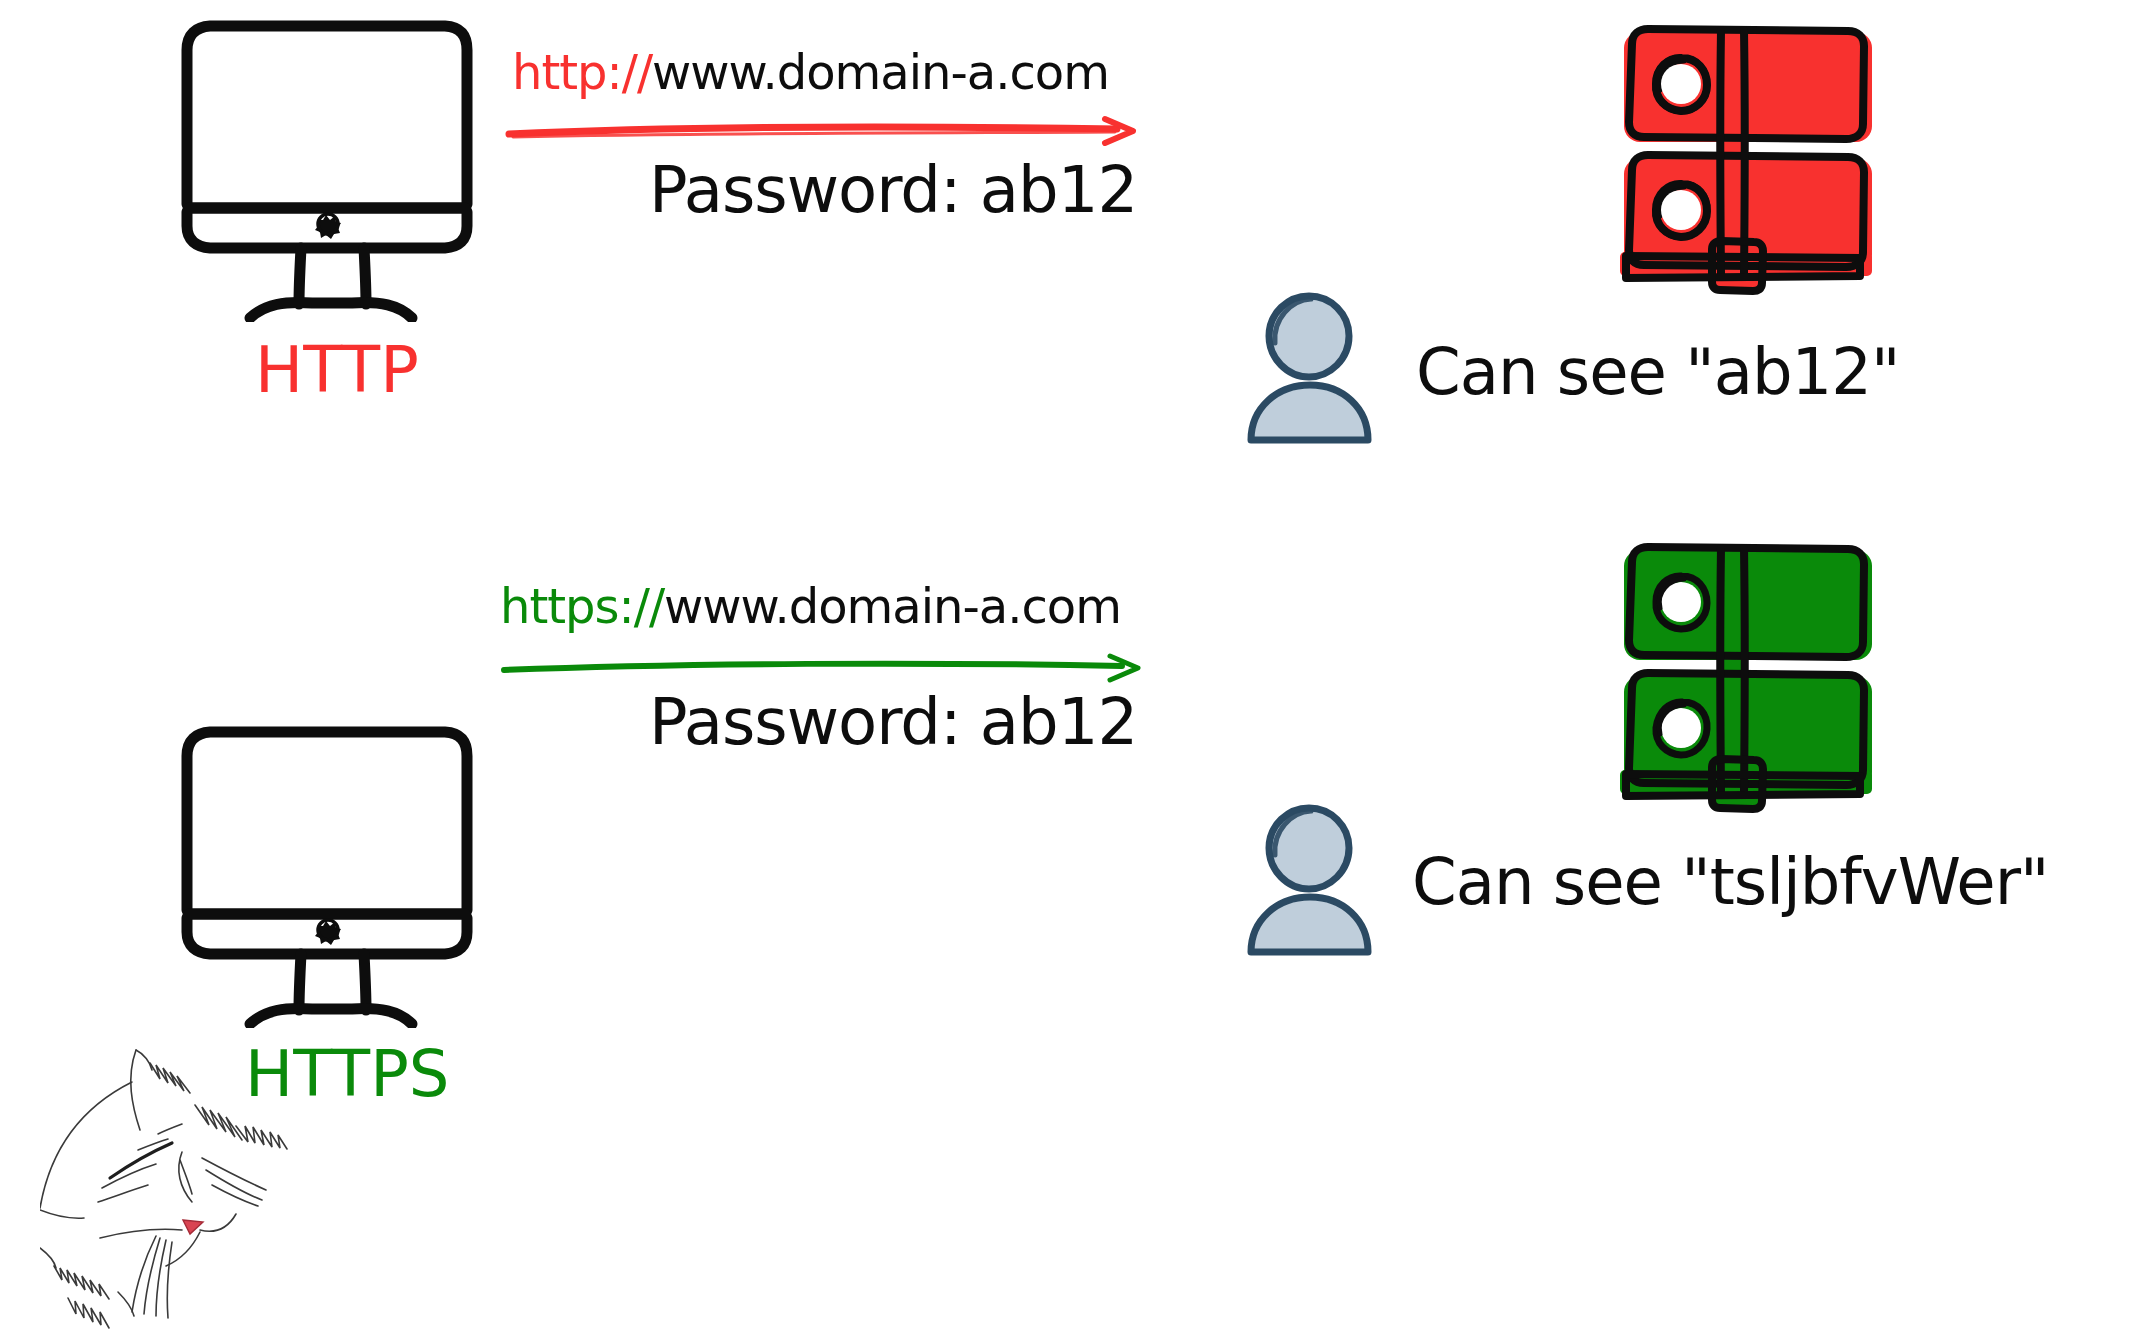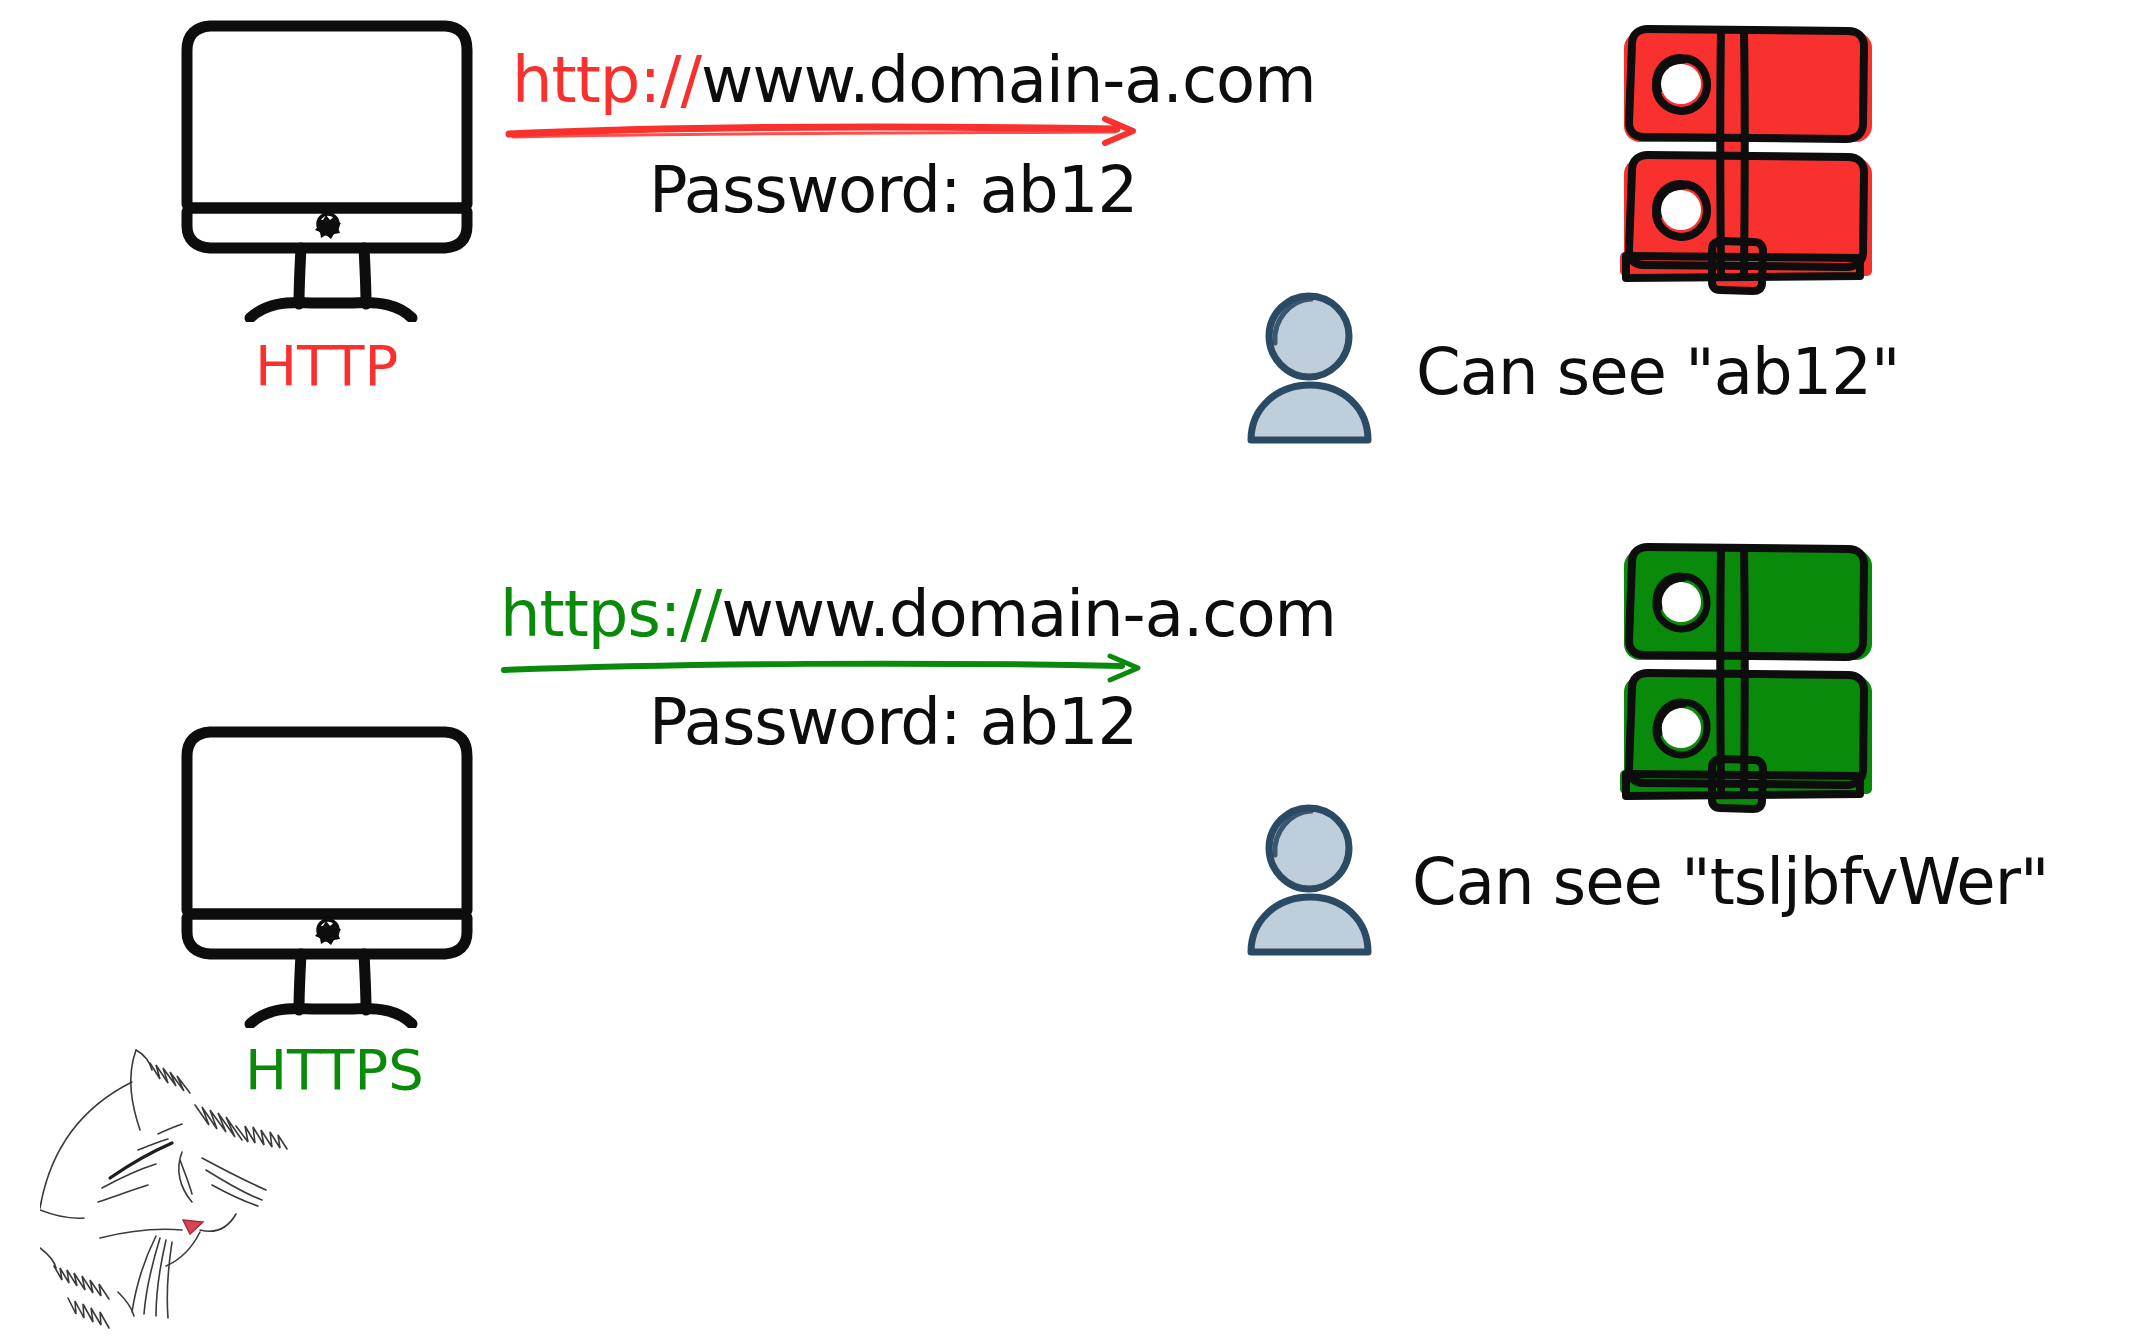--- a/index.html
+++ b/index.html
@@ -12,26 +12,26 @@
   .abs{position:absolute;}
 
   
   .hand{
     font-family:"DejaVu Sans","Liberation Sans",sans-serif;
     font-weight:400;
     letter-spacing:-1px;
     white-space:nowrap;
     line-height:1;
   }
-  .url{font-size:64px;}
+  .url{font-size:48px;}
   .url .scheme-red{color:#f8312f;}
   .url .scheme-green{color:#0a8a0a;}
   .url .host{color:#0d0d0d;}
   .pwd{font-size:64px;color:#0d0d0d;margin-left:11px;}
-  .proto-label{font-size:56px;letter-spacing:0px;}
+  .proto-label{font-size:64px;letter-spacing:0px;}
   .proto-red{color:#f8312f;}
   .proto-green{color:#0a8a0a;}
   .cansee{font-size:64px;color:#0d0d0d;}
 </style>
 </head>
 <body>
 
 <div class="canvas">
 
   <svg class="abs" style="left:160px;top:12px;" width="330" height="310" viewBox="0 0 330 310">

